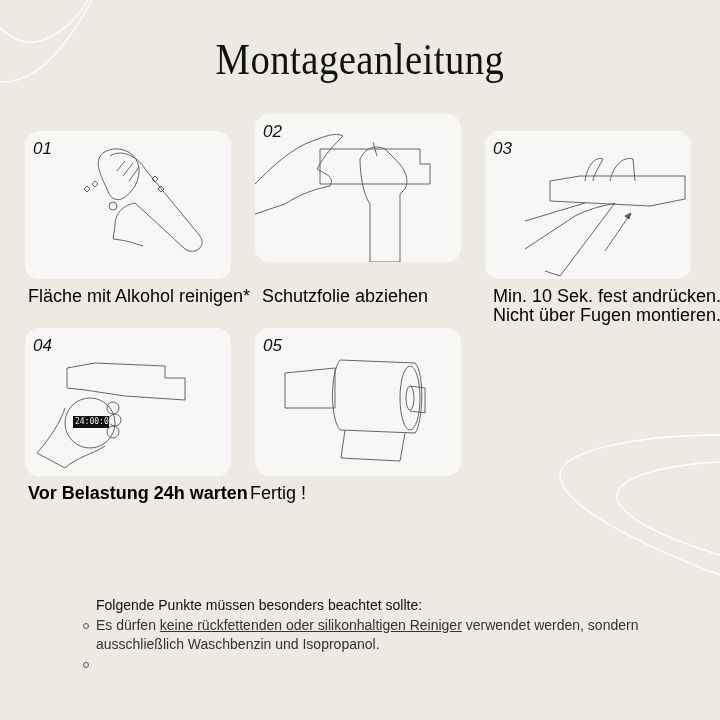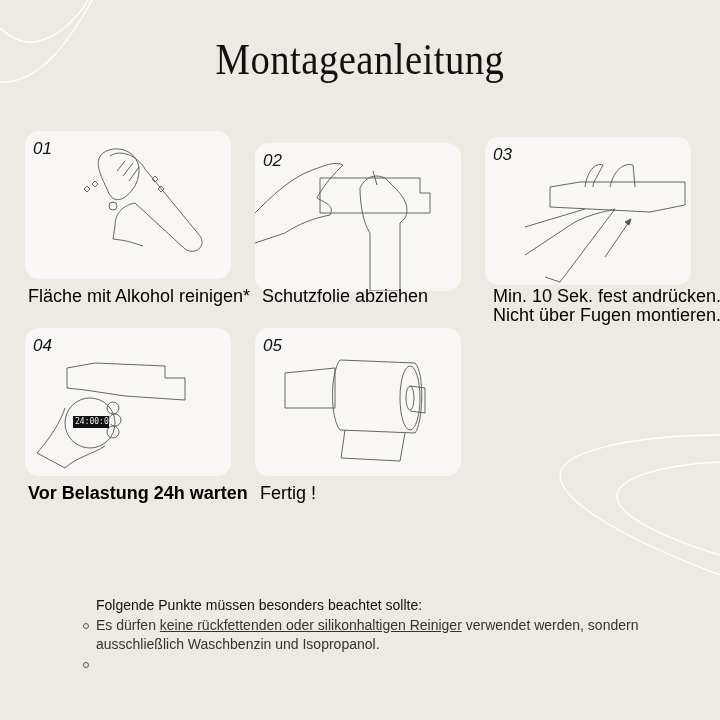--- a/index.html
+++ b/index.html
@@ -58,34 +58,34 @@
       <path d="M85,25 C95,18 112,24 120,38 L175,105 C182,115 170,125 160,118 L110,72 C95,75 90,85 90,95 L88,108 C105,110 108,112 118,115"></path>
       <path d="M92,40 L100,30 M98,45 L108,32 M104,50 L114,36"></path>
       <circle cx="88" cy="75" r="4"></circle>
       <path d="M62,55 l3,3 l-3,3 l-3,-3 z M70,50 l3,3 l-3,3 l-3,-3 z M130,45 l3,3 l-3,3 l-3,-3 z M136,55 l3,3 l-3,3 l-3,-3 z"></path>
     </g>
   </svg>
   <span class="num">01</span>
 </div>
 <div class="caption" style="left:28px; top:287px;">Fläche mit Alkohol reinigen*</div>
 
-<div class="card" style="left:255px; top:143px;">
+<div class="card" style="left:255px; top:114px;">
   <svg viewBox="0 0 206 148">
     <g fill="none" stroke="#555" stroke-width="0.9">
       <path d="M65,35 L165,35 L165,50 L175,50 L175,70 L65,70 Z"></path>
       <path d="M0,70 C15,55 30,40 50,30 C70,22 80,18 88,22 C80,30 70,40 62,55 C70,60 80,62 75,72 C60,75 45,80 30,90 L0,100"></path>
       <path d="M105,45 C110,35 118,30 130,35 L140,45 C150,55 155,65 150,75 L145,80 L145,148 L115,148 L115,90 C108,80 105,60 105,45 Z"></path>
       <path d="M118,28 L122,42"></path>
     </g>
   </svg>
   <span class="num">02</span>
 </div>
 <div class="caption" style="left:262px; top:287px;">Schutzfolie abziehen</div>
 
-<div class="card" style="left:485px; top:137px;">
+<div class="card" style="left:485px; top:131px;">
   <svg viewBox="0 0 206 148">
     <g fill="none" stroke="#555" stroke-width="0.9">
       <path d="M65,50 L95,45 L200,45 L200,68 L165,75 L65,70 Z"></path>
       <path d="M100,50 C102,35 110,25 118,28 C112,40 108,45 108,50 M125,50 C128,35 138,25 148,28 L150,50"></path>
       <path d="M40,90 L100,72 M40,118 L90,85 C110,75 125,74 130,72 L75,145 L60,140"></path>
       <path d="M120,120 L146,82"></path>
       <path d="M146,82 l-6,3 l4,3 z" fill="#555"></path>
     </g>
   </svg>
   <span class="num">03</span>
@@ -118,21 +118,21 @@
       <path d="M30,45 L80,40 L80,80 L30,80 Z"></path>
       <path d="M85,32 L160,35 C170,45 168,95 160,105 L85,102 C75,90 75,45 85,32 Z"></path>
       <ellipse cx="155" cy="70" rx="10" ry="32"></ellipse>
       <ellipse cx="155" cy="70" rx="4" ry="12"></ellipse>
       <path d="M155,58 L170,60 L170,85 L155,83"></path>
       <path d="M90,102 L86,130 L145,133 L150,105"></path>
     </g>
   </svg>
   <span class="num">05</span>
 </div>
-<div class="caption" style="left:260px; top:484px;">Fertig !</div>
+<div class="caption" style="left:250px; top:484px;">Fertig !</div>
 
 <div class="notes">
   <div class="head">Folgende Punkte müssen besonders beachtet sollte:</div>
   <div class="item">
     <span class="bullet"></span>
     <span>Es dürfen </span><span class="u">keine rückfettenden oder silikonhaltigen Reiniger</span><span> verwendet werden, sondern ausschließlich Waschbenzin und Isopropanol.</span>
   </div>
   <div class="item">
     <span class="bullet"></span>
   </div>

